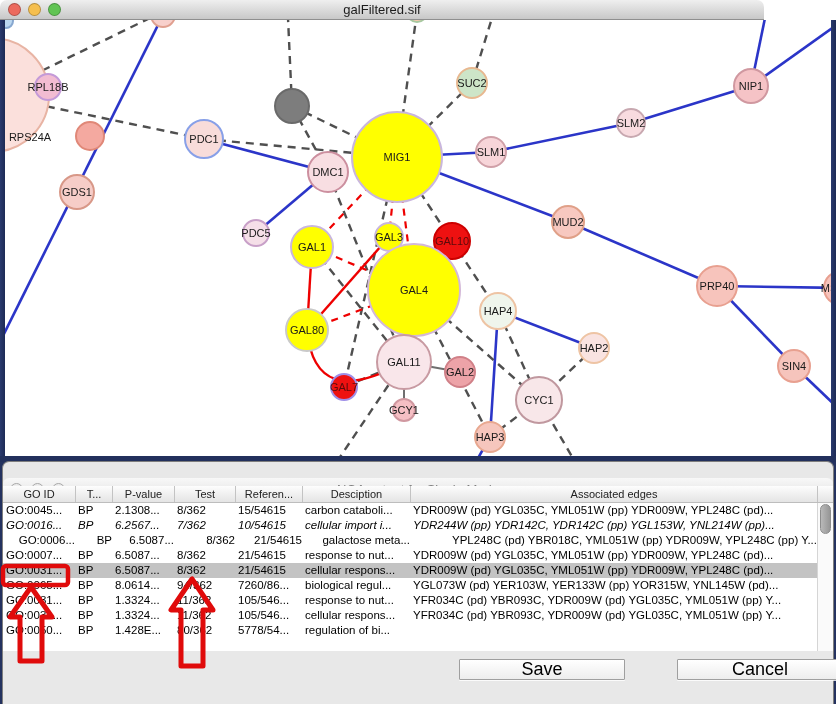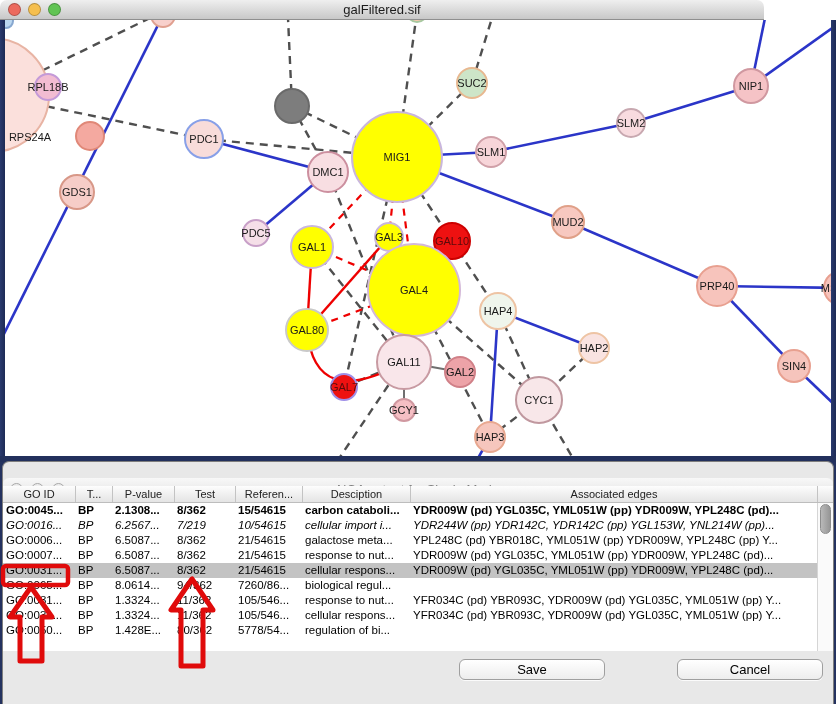--- a/index.html
+++ b/index.html
@@ -32,22 +32,22 @@
   .th{font-size:11px;color:#222;text-align:center;line-height:16px;border-left:1px solid #c3c3c3;
       overflow:hidden;white-space:nowrap;}
   .th:first-child{border-left:none;}
   .trow{display:grid;height:15px;}
   .trow.sel{background:#c3c3c3;}
   .td{font-size:11.5px;color:#000;line-height:15px;padding-left:3px;overflow:hidden;white-space:nowrap;}
   .scrollbar{position:absolute;right:0;top:41px;width:16px;height:148px;background:#fafafa;
      border-left:1px solid #d5d5d5;}
   .thumb{position:absolute;left:2px;top:1px;width:11px;height:30px;background:linear-gradient(90deg,#b9b9b9,#969696);
      border-radius:6px;border:1px solid #8d8d8d;}
-  .btn{position:absolute;height:21px;width:146px;border:1px solid #9f9f9f;border-radius:6px;
-     background:linear-gradient(#ffffff,#ededed);font-size:13px;color:#000;text-align:center;
+  .btn{position:absolute;height:21px;width:166px;border:1px solid #9f9f9f;border-radius:1px;
+     background:linear-gradient(#ffffff,#ededed);font-size:18px;color:#000;text-align:center;
      line-height:19px;box-shadow:0 1px 0 rgba(255,255,255,.8);}
   .overlay-svg{position:absolute;left:0;top:0;z-index:50;pointer-events:none;}
 </style>
 </head>
 <body>
 
 <div class="screen">
 
   <div class="net-window">
     <svg id="graph" class="graph-svg" width="836" height="438" viewBox="0 20 836 438">
@@ -191,39 +191,39 @@
           <div class="th">GO ID</div>
           <div class="th">T...</div>
           <div class="th">P-value</div>
           <div class="th">Test</div>
           <div class="th">Referen...</div>
           <div class="th">Desciption</div>
           <div class="th">Associated edges</div>
           <div class="th"></div>
         </div>
       <div id="tbody">
-          <div class="trow" style="grid-template-columns: 72px 37px 62px 61px 67px 108px 407px 16px; font-weight: bold;">
+          <div class="trow" style="grid-template-columns: 72px 37px 62px 61px 67px 108px 407px 16px;">
             <div class="td">GO:0045...</div>
             <div class="td">BP</div>
             <div class="td">2.1308...</div>
             <div class="td">8/362</div>
             <div class="td">15/54615</div>
             <div class="td">carbon cataboli...</div>
             <div class="td">YDR009W (pd) YGL035C, YML051W (pp) YDR009W, YPL248C (pd)...</div>
           </div>
           <div class="trow" style="grid-template-columns: 72px 37px 62px 61px 67px 108px 407px 16px; font-style: italic;">
             <div class="td">GO:0016...</div>
             <div class="td">BP</div>
             <div class="td">6.2567...</div>
-            <div class="td">7/219</div>
+            <div class="td">7/362</div>
             <div class="td">10/54615</div>
             <div class="td">cellular import i...</div>
             <div class="td">YDR244W (pp) YDR142C, YDR142C (pp) YGL153W, YNL214W (pp)...</div>
           </div>
-          <div class="trow" style="grid-template-columns: 72px 37px 62px 61px 67px 108px 407px 16px;">
+          <div class="trow" style="grid-template-columns: 72px 37px 62px 61px 67px 108px 407px 16px; text-align: right;">
             <div class="td">GO:0006...</div>
             <div class="td">BP</div>
             <div class="td">6.5087...</div>
             <div class="td">8/362</div>
             <div class="td">21/54615</div>
             <div class="td">galactose meta...</div>
             <div class="td">YPL248C (pd) YBR018C, YML051W (pp) YDR009W, YPL248C (pp) Y...</div>
           </div>
           <div class="trow" style="grid-template-columns: 72px 37px 62px 61px 67px 108px 407px 16px;">
             <div class="td">GO:0007...</div>
@@ -243,20 +243,21 @@
             <div class="td">cellular respons...</div>
             <div class="td">YDR009W (pd) YGL035C, YML051W (pp) YDR009W, YPL248C (pd)...</div>
           </div>
           <div class="trow" style="grid-template-columns: 72px 37px 62px 61px 67px 108px 407px 16px;">
             <div class="td">GO:0065...</div>
             <div class="td">BP</div>
             <div class="td">8.0614...</div>
             <div class="td">94/362</div>
             <div class="td">7260/86...</div>
             <div class="td">biological regul...</div>
+            <div class="td">YGL073W (pd) YER103W, YER133W (pp) YOR315W, YNL145W (pd)...</div>
           </div>
           <div class="trow" style="grid-template-columns: 72px 37px 62px 61px 67px 108px 407px 16px;">
             <div class="td">GO:0031...</div>
             <div class="td">BP</div>
             <div class="td">1.3324...</div>
             <div class="td">11/362</div>
             <div class="td">105/546...</div>
             <div class="td">response to nut...</div>
             <div class="td">YFR034C (pd) YBR093C, YDR009W (pd) YGL035C, YML051W (pp) Y...</div>
           </div>

